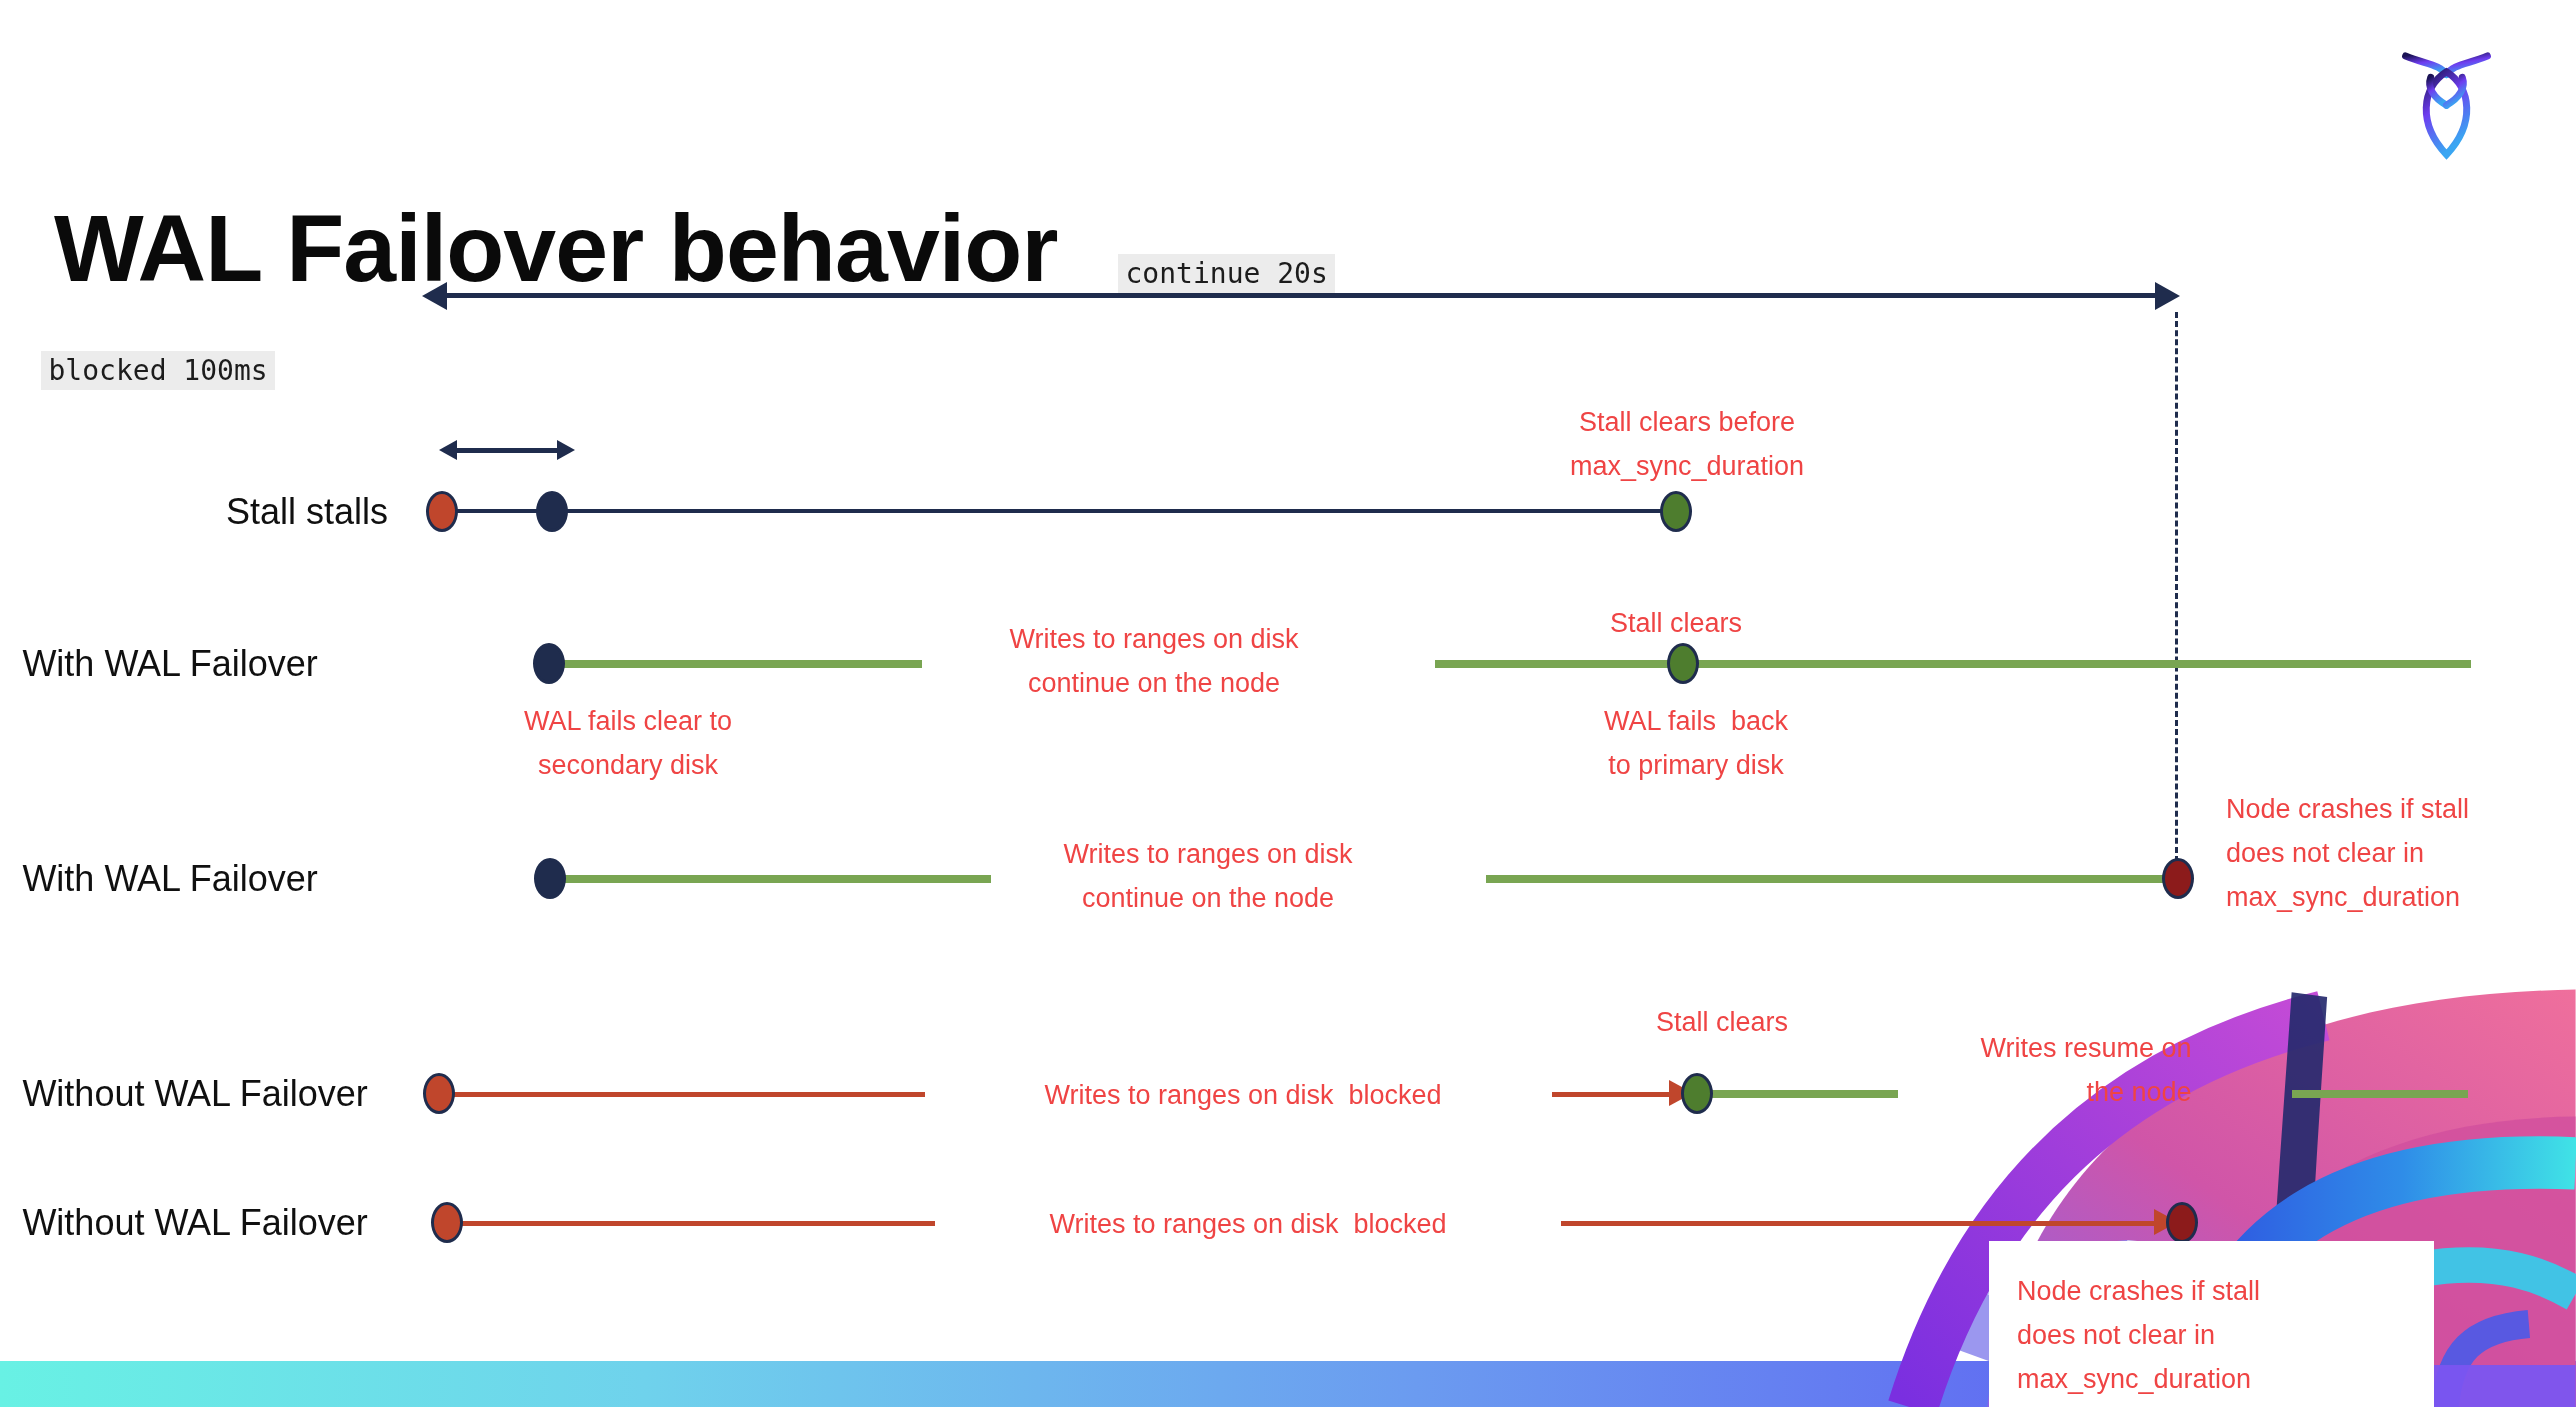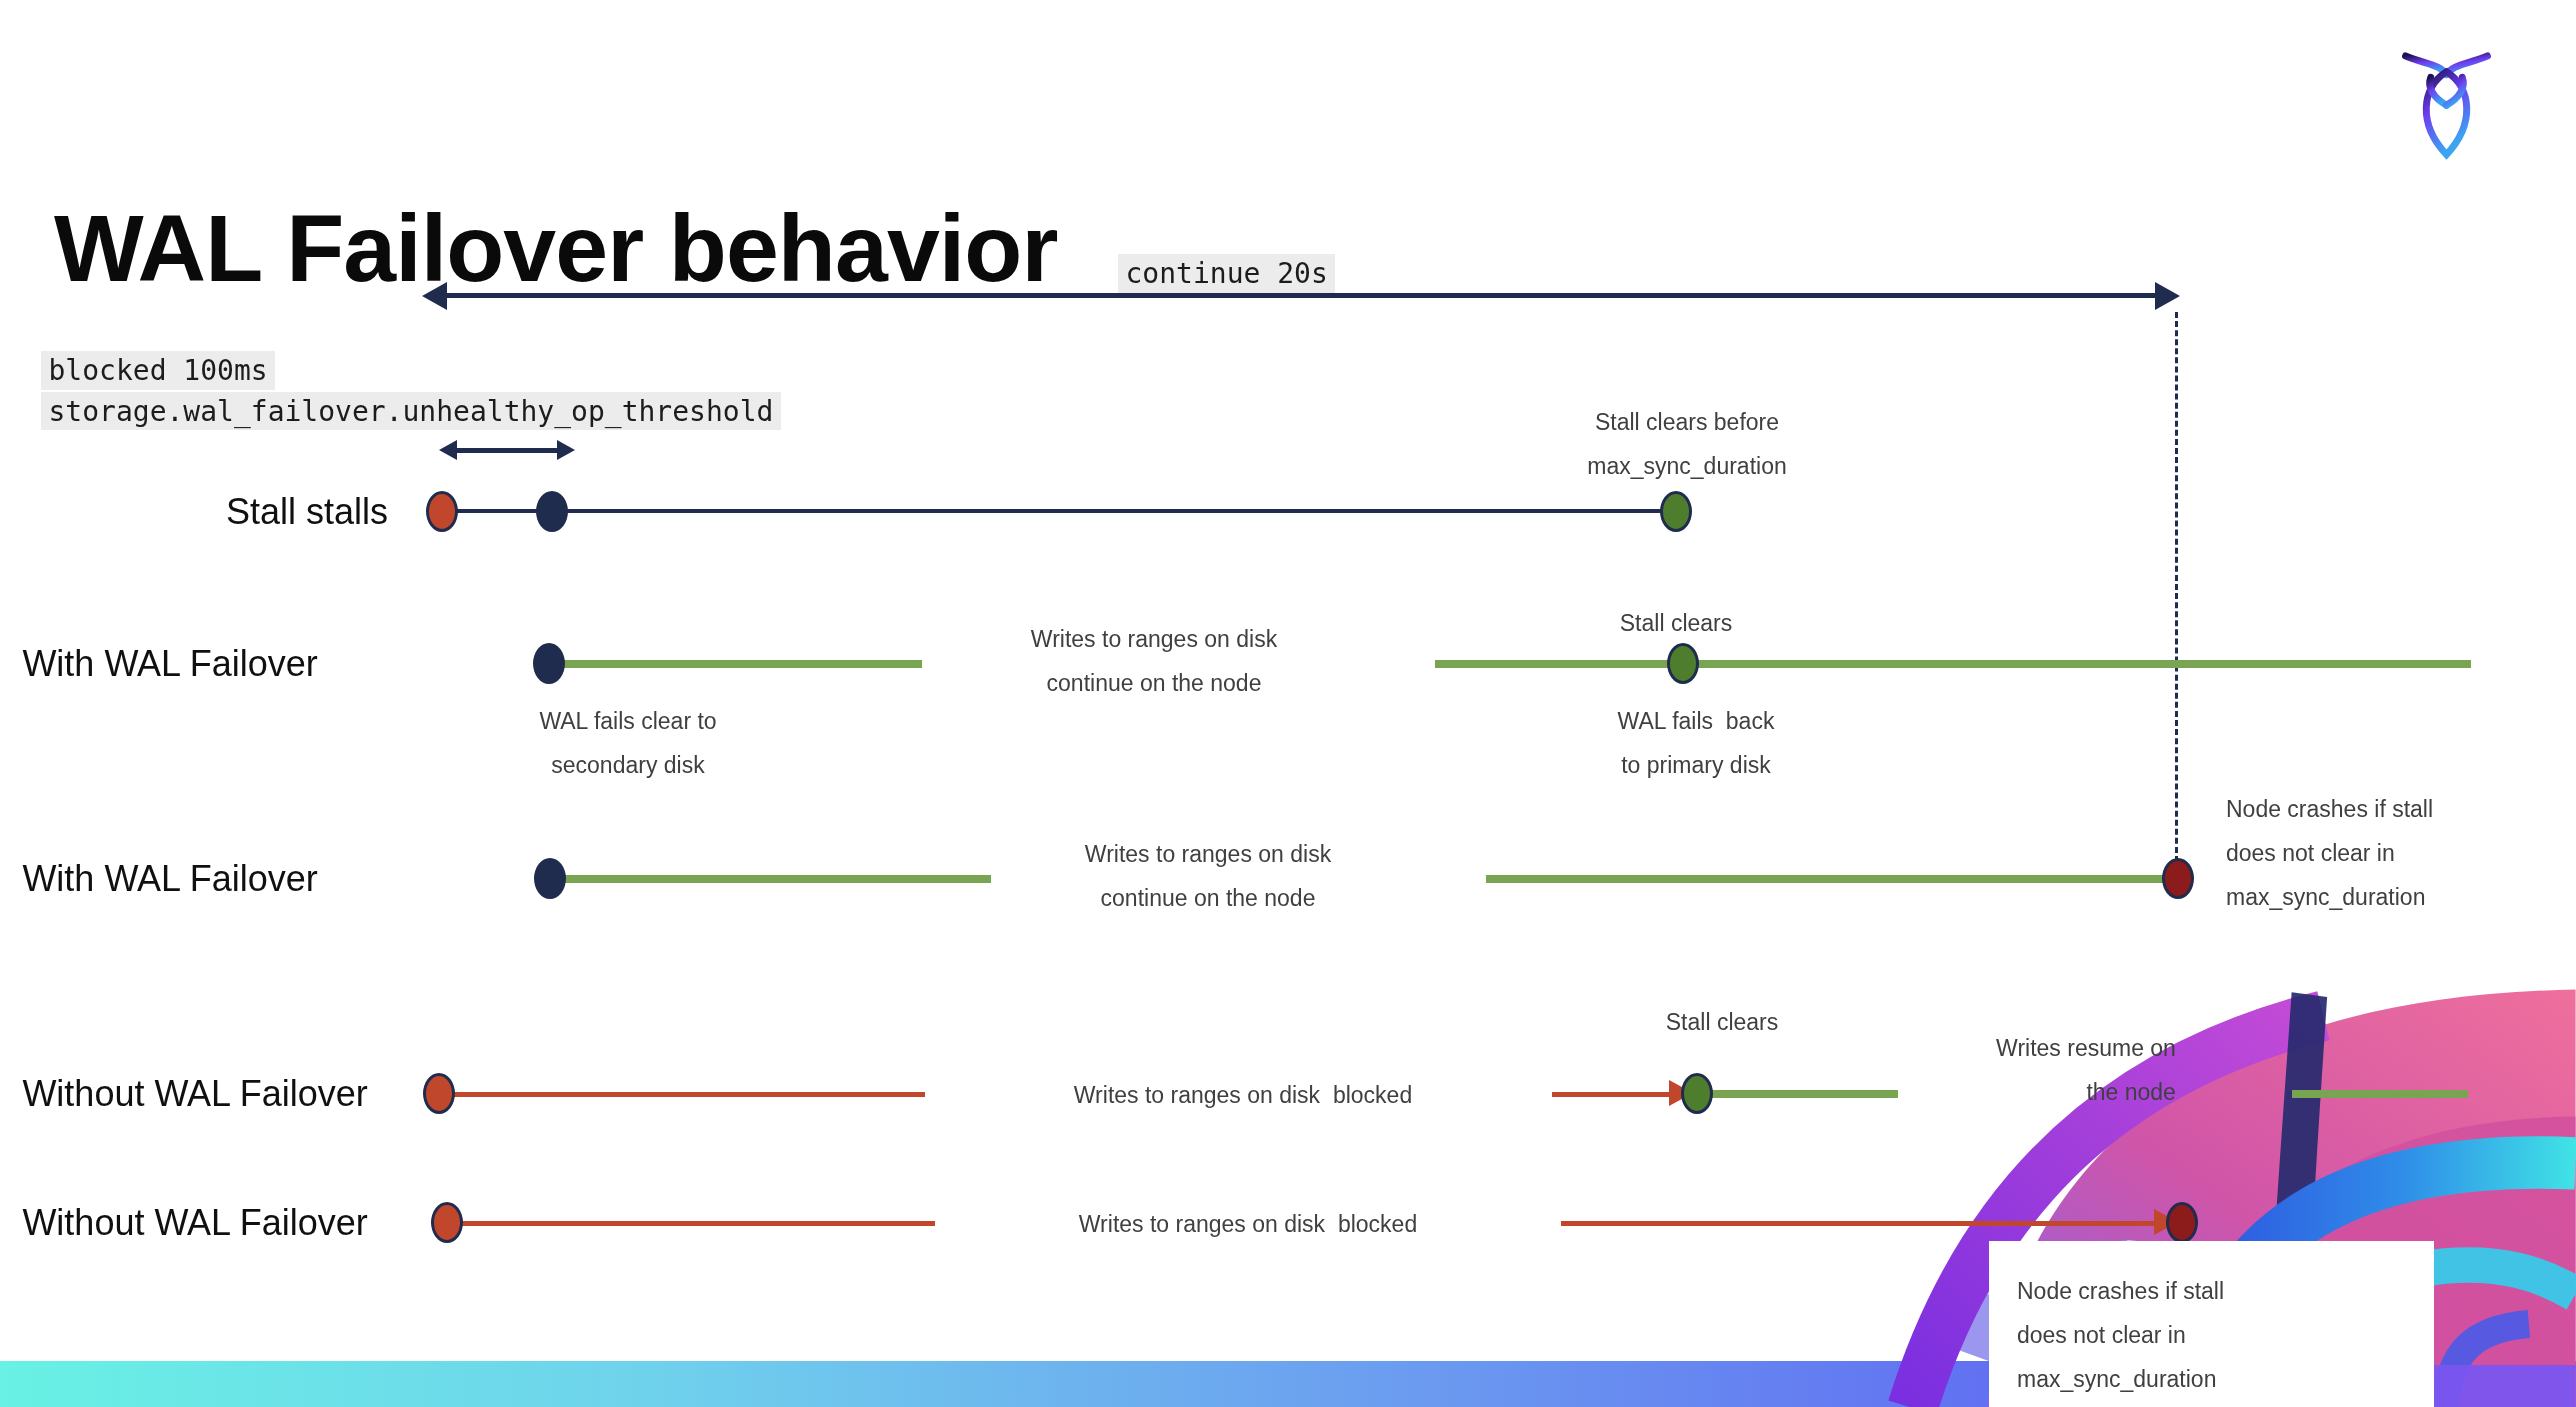--- a/index.html
+++ b/index.html
@@ -7,21 +7,21 @@
        font-family:"Liberation Sans",sans-serif;color:#101010;}
   
   .title{position:absolute;left:54px;top:194px;font-size:95px;font-weight:800;
          letter-spacing:-0.9px;color:#0a0a0a;}
   
   .code{position:absolute;font-family:"DejaVu Sans Mono","Liberation Mono",monospace;
         font-size:28px;line-height:37px;color:#1c1c1c;z-index:5;}
   .code span{background:#ececec;padding:0.9px 7.5px;display:inline-block;margin-bottom:1.9px;}
   
   .rowlabel{position:absolute;font-size:36px;line-height:45px;color:#101010;z-index:4;}
-  .note{position:absolute;font-size:23px;line-height:44px;color:#404040;
+  .note{position:absolute;font-size:27px;line-height:44px;color:#ef4444;
         white-space:pre-wrap;z-index:4;}
   .note.center{text-align:center;transform:translateX(-50%);}
   
   .hline{position:absolute;z-index:3;}
   .navy-line{background:#1f2c4d;height:4.7px;}
   .thin-navy{background:#1f2c4d;height:3.7px;}
   .green-line{background:#79a552;height:8.4px;}
   .red-line{background:#c0462c;height:4.7px;}
   .dashed-v{position:absolute;width:0;border-left:3.7px dashed #1f2c4d;z-index:3;}
   
@@ -113,21 +113,20 @@
 <div class="tri left-navy" style="left:422px;top:282px;"></div>
 <div class="tri right-navy" style="left:2155px;top:282px;"></div>
 <div class="dashed-v" style="left:2175px;top:312px;height:550px;"></div>
 
 <div class="code" style="left:1118px;top:254px;">
   <span>continue 20s</span><br>
 </div>
 
 <div class="code" style="left:41px;top:351px;">
   <span>blocked 100ms</span><br>
-  <span>storage.wal_failover.unhealthy_op_threshold</span>
 </div>
 <div class="hline navy-line" style="left:456px;top:448px;width:103px;"></div>
 <div class="tri left-navy sm" style="left:439px;top:440px;"></div>
 <div class="tri right-navy sm" style="left:557px;top:440px;"></div>
 
 <div class="rowlabel" style="left:0px;top:489px;width:388px;text-align:right;">Stall stalls</div>
 <div class="hline thin-navy" style="left:442px;top:509px;width:1236px;"></div>
 <div class="dot red" style="left:426px;top:491px;"></div>
 <div class="dot navy" style="left:536px;top:491px;"></div>
 <div class="dot green" style="left:1660px;top:491px;"></div>

